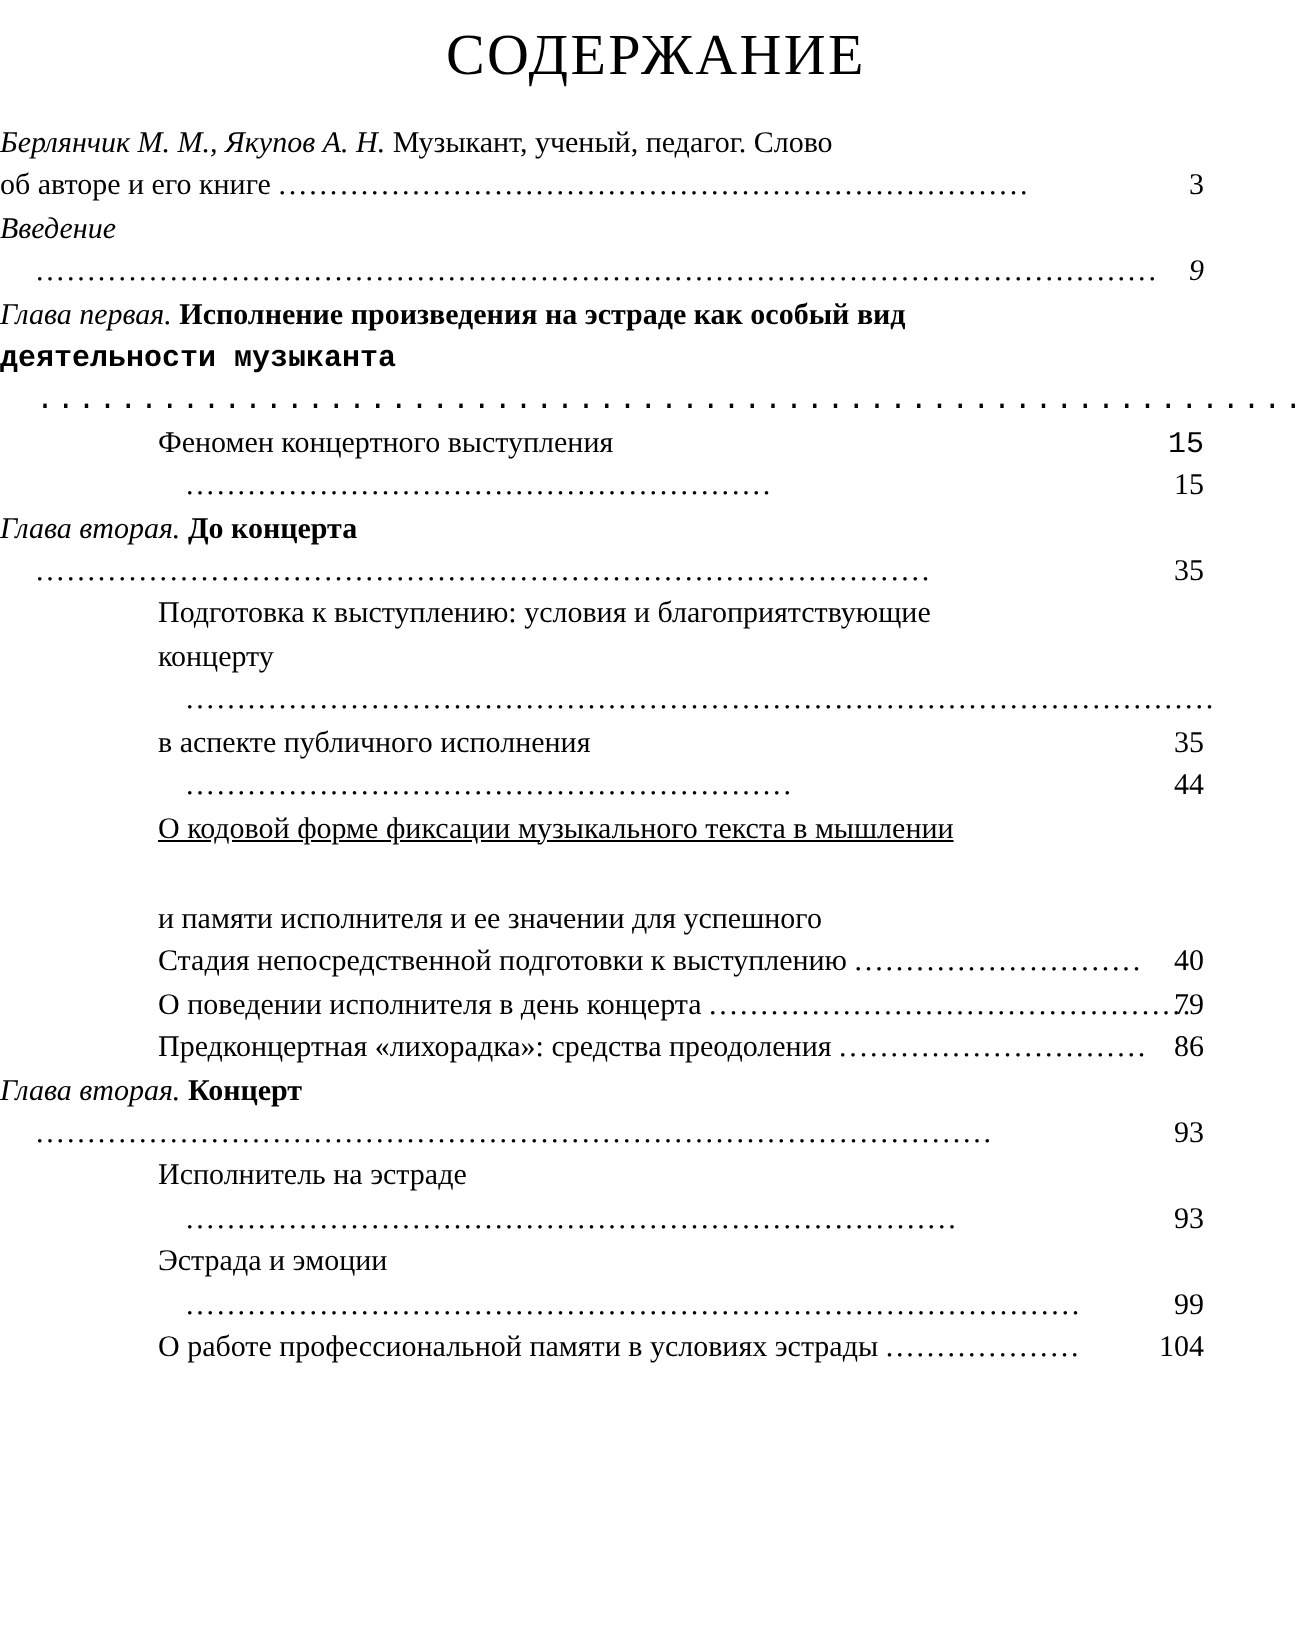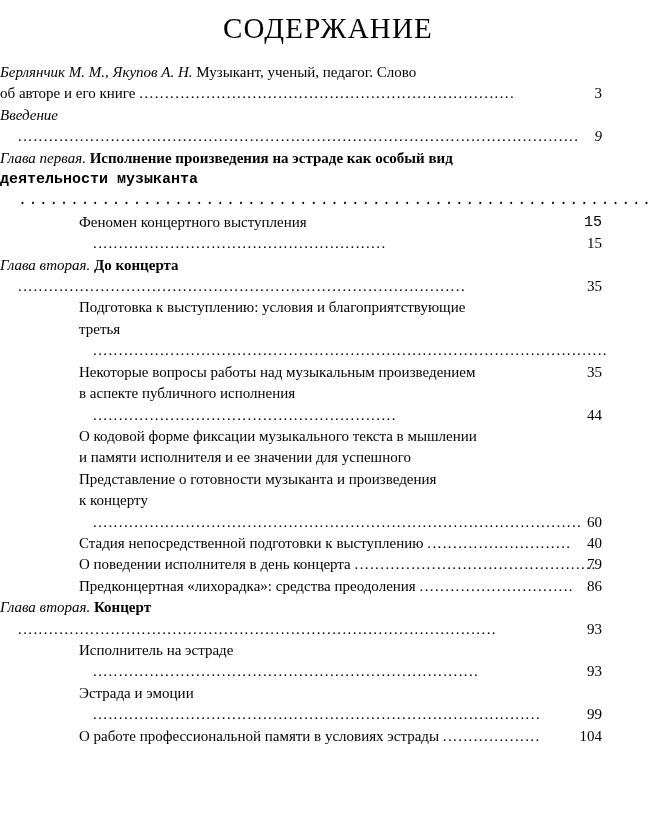--- a/index.html
+++ b/index.html
@@ -114,33 +114,28 @@
         <span style="position: relative; display: block; font-family: Liberation Mono, monospace;"><span class="bold">деятельности музыканта</span> <span class="dots">.......................................................................</span><span class="pageno">15</span></span>
       </li>
       <li class="toc-entry lvl1">
         <span style="position: relative; display: block;"><span class="roman">Феномен концертного выступления</span> <span class="dots">.........................................................</span><span class="pageno">15</span></span>
       </li>
       <li class="toc-entry lvl0">
         <span style="position: relative; display: block;"><span class="ital">Глава вторая.</span><span class="bold"> До концерта</span> <span class="dots">.......................................................................................</span><span class="pageno">35</span></span>
       </li>
       <li class="toc-entry lvl1">
         <span style="display: block;"><span class="roman">Подготовка к выступлению: условия и благоприятствующие</span></span>
-        <span style="position: relative; display: block;"><span class="roman">третья</span> <span class="dots">....................................................................................................</span><span class="pageno">35</span></span>
+        <span style="position: relative; display: block;"><span class="roman">концерту</span> <span class="dots">....................................................................................................</span><span class="pageno">35</span></span>
       </li>
       <li class="toc-entry lvl1">
-        <span style="display: block;"><span class="roman">Некоторые вопросы работы над музыкальным произведением</span></span>
         <span style="position: relative; display: block;"><span class="roman">в аспекте публичного исполнения</span> <span class="dots">...........................................................</span><span class="pageno">44</span></span>
       </li>
       <li class="toc-entry lvl1">
-        <span style="display: block;"><span class="roman">О кодовой форме фиксации музыкального текста в мышлении</span></span>
-        <span style="display: block;"><span class="roman">и памяти исполнителя и ее значении для успешного</span></span>
-      </li>
-      <li class="toc-entry lvl1">
-        <span style="display: block;"><span class="roman">Представление о готовности музыканта и произведения</span></span>
-        <span style="position: relative; display: block;"><span class="roman">к концерту</span> <span class="dots">...............................................................................................</span><span class="pageno">60</span></span>
+        <span style="display: block; text-decoration: underline;"><span class="roman">О кодовой форме фиксации музыкального текста в мышлении</span></span>
+        <span style="display: block; margin-top: 24px;"><span class="roman">и памяти исполнителя и ее значении для успешного</span></span>
       </li>
       <li class="toc-entry lvl1">
         <span style="position: relative; display: block;"><span class="roman">Стадия непосредственной подготовки к выступлению</span> <span class="dots">............................</span><span class="pageno">40</span></span>
       </li>
       <li class="toc-entry lvl1">
         <span style="position: relative; display: block;"><span class="roman">О поведении исполнителя в день концерта</span> <span class="dots">...............................................</span><span class="pageno">79</span></span>
       </li>
       <li class="toc-entry lvl1">
         <span style="position: relative; display: block;"><span class="roman">Предконцертная «лихорадка»: средства преодоления</span> <span class="dots">..............................</span><span class="pageno">86</span></span>
       </li>

